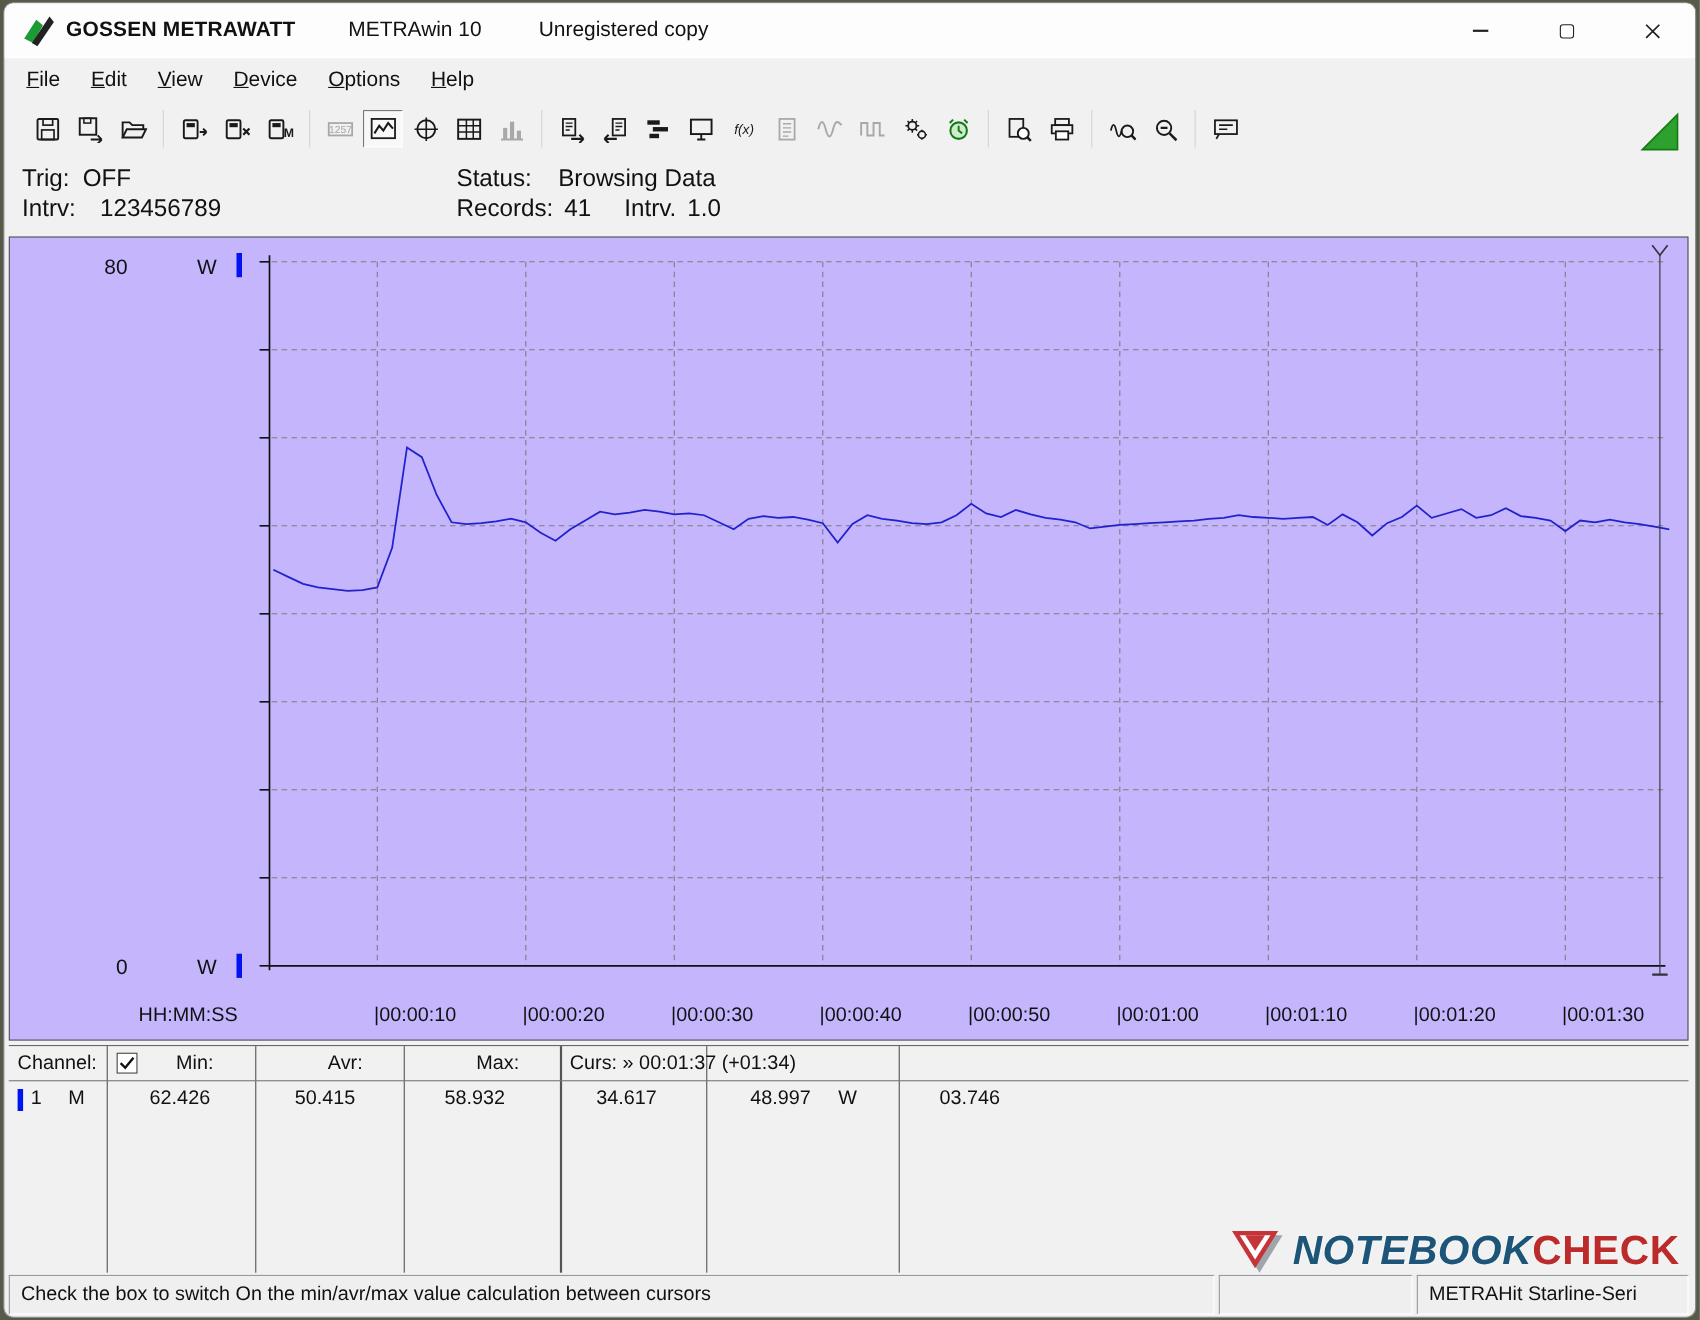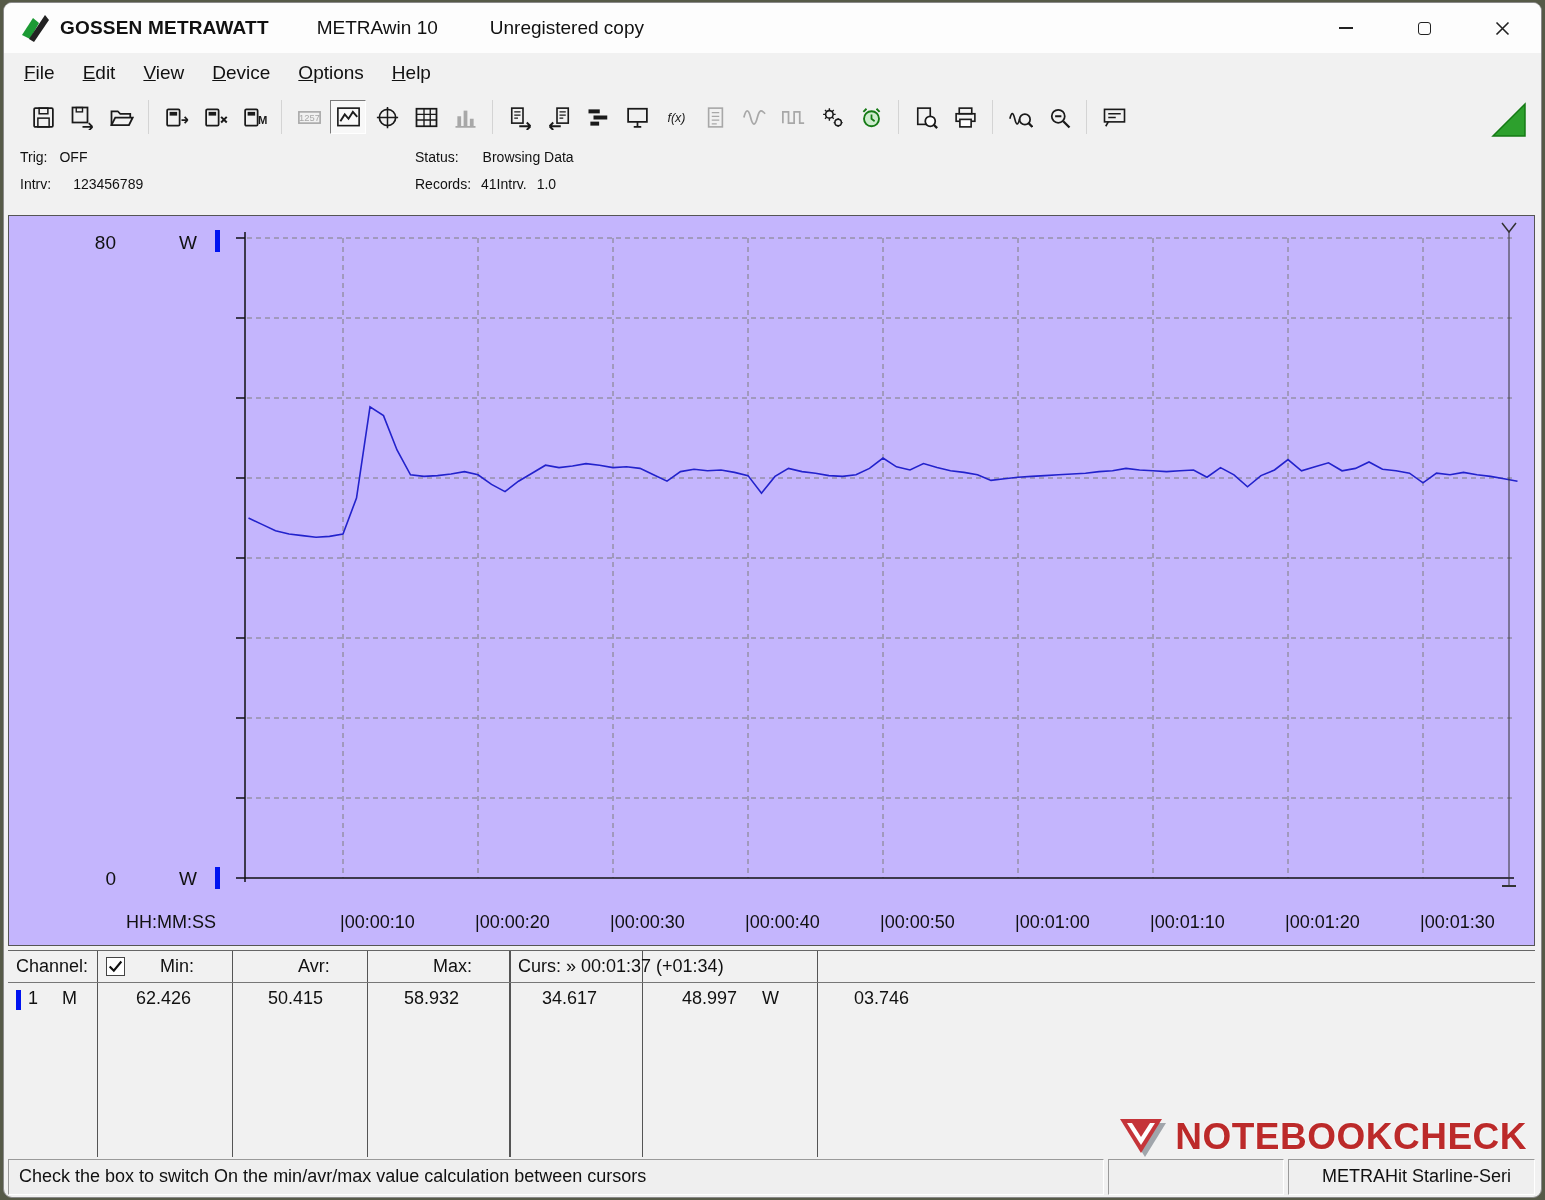--- a/index.html
+++ b/index.html
@@ -31,25 +31,25 @@
              align-items:center; padding-left:12px; }
   .tb-group { display:flex; gap:3px; align-items:center; padding:0 9px; border-right:1px solid #d4d4d4; }
   .tb-group:last-of-type { border-right:none; }
   .tb-btn { width:36px; height:34px; display:flex; align-items:center; justify-content:center;
             color:#1a1a1a; border:1px solid transparent; }
   .tb-btn.active { background:#f8f8f8; border-color:#7a7a7a #ffffff #ffffff #7a7a7a; }
   .tb-btn.disabled { color:#a8a8a8; }
   .tb-grip { position:absolute; right:12px; top:7px; width:36px; height:36px; }
 
   
-  .statusinfo { position:absolute; top:146px; left:16px; right:32px; height:60px; font-size:14px; }
+  .statusinfo { position:absolute; top:146px; left:16px; right:32px; height:60px; font-size:22px; }
   .si-row { position:relative; height:27px; }
   .si-a { position:absolute; left:0; }
   .si-b { position:absolute; left:395px; }
-  .g12 { margin-left:12px; } .g22 { margin-left:22px; } .g24 { margin-left:24px; } .g30 { } .g10 { margin-left:10px; }
+  .g12 { margin-left:12px; } .g22 { margin-left:22px; } .g24 { margin-left:24px; } .g30 { margin-left:30px; } .g10 { margin-left:10px; }
 
   
   .chartpanel { position:absolute; left:4px; top:212px; width:1527px; height:731px;
                 background:#c4b5fd; border:1px solid #555; }
   .chartpanel svg { display:block; }
   .grid { stroke:#7e7e7e; stroke-width:1; stroke-dasharray:5 4; }
   .axis { stroke:#111; stroke-width:1.5; }
   .ylab { font-size:19px; fill:#111; font-family:"Liberation Sans",sans-serif; }
   .xlab { font-size:18px; fill:#111; font-family:"Liberation Sans",sans-serif; }
 
@@ -64,27 +64,27 @@
          border:1px solid #444; display:flex; align-items:center; justify-content:center; }
   .chip { position:absolute; left:8px; top:39px; width:5px; height:20px; background:#0013f0; }
 
   
   .statusbar { position:absolute; left:4px; top:1156px; width:1527px; height:38px; }
   .sb-cell { position:absolute; top:0; height:36px; background:#efefef; border:1px solid;
              border-color:#9a9a9a #ffffff #ffffff #9a9a9a; line-height:33px; padding-left:10px;
              font-size:18px; white-space:nowrap; overflow:hidden; }
   .sb-left { left:0; width:1096px; }
   .sb-mid { left:1100px; width:176px; }
-  .sb-right { left:1280px; width:247px;text-align:center; }
+  .sb-right { left:1280px; width:247px; }
 
   
   .watermark { position:absolute; right:14px; top:1112px; display:flex; align-items:center;
                gap:8px; opacity:.93; z-index:5; }
   .wm-text { font-size:37px; font-weight:bold; letter-spacing:.5px; text-shadow:0 0 2px #fff; }
-  .wm-red { color:#b91c1c; }
+  .wm-red { color:#0c4a6e;font-style:italic; }
   .wm-gray { color:#b91c1c; }
 </style>
 </head>
 <body>
 
 <div id="root">
  <div id="window">
 
   <div class="titlebar">
     <svg class="logo" viewBox="0 0 30 30">

